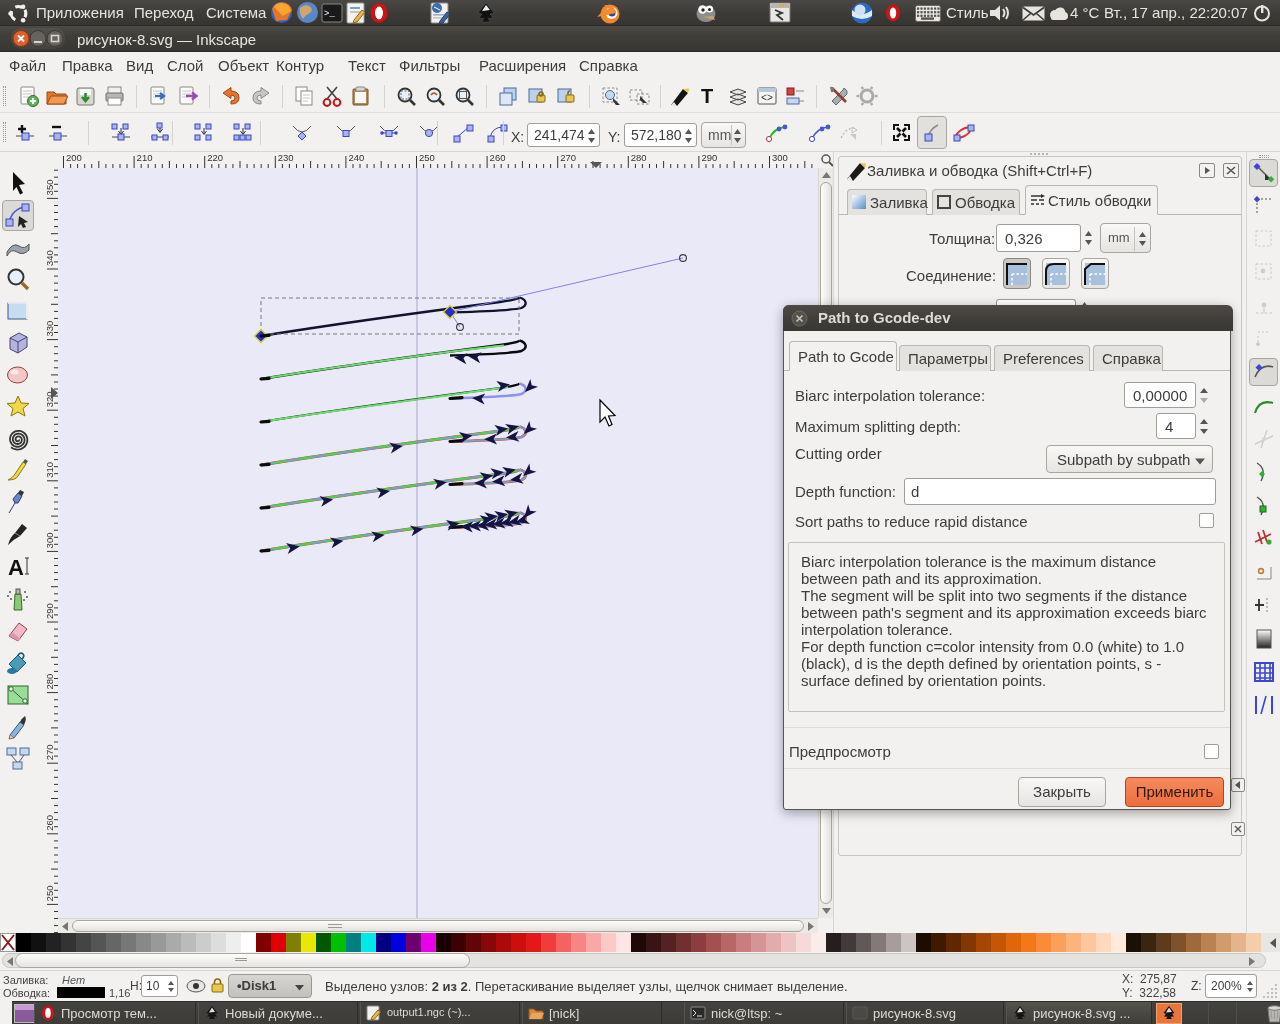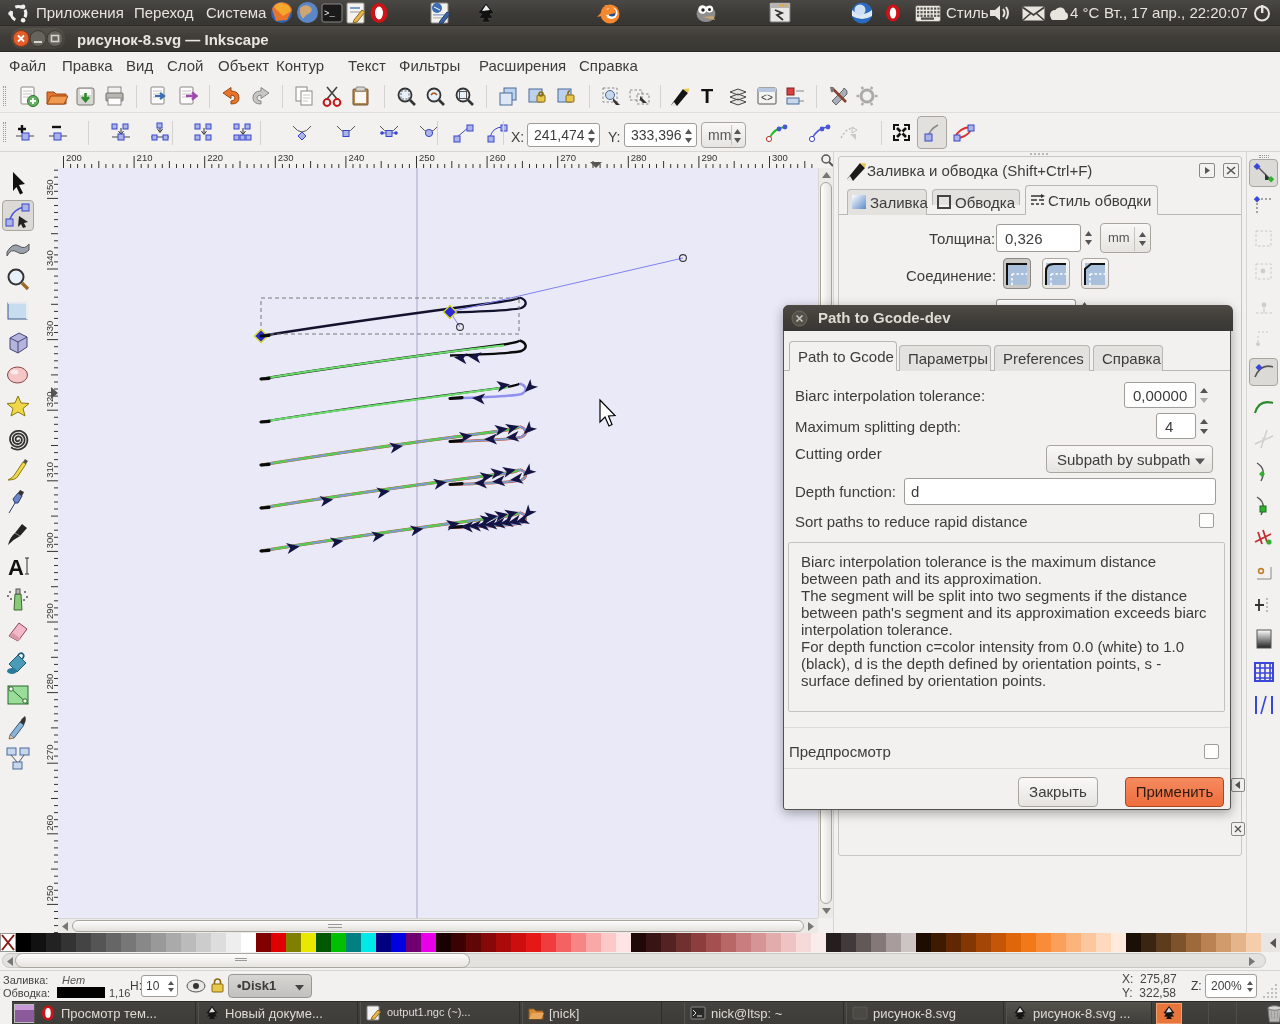--- a/index.html
+++ b/index.html
@@ -168,21 +168,21 @@
 <div class="abs" style="left:0;top:26px;width:1280px;height:26px;background:linear-gradient(#4d4a45,#403e39 40%,#383733);border-bottom:1px solid #282724;">
     <div class="abs" style="left:11px;top:2px;width:54px;height:21px;background:linear-gradient(#55524c,#45423d);border-radius:11px;"></div>
     <svg class="abs" style="left:12px;top:3px" width="66" height="19">
       <circle cx="9" cy="9.5" r="8" fill="#e25e2b" stroke="#8c3415"></circle>
       <path d="M6 6.5 L12 12.5 M12 6.5 L6 12.5" stroke="#fff" stroke-width="1.8"></path>
       <circle cx="26" cy="9.5" r="8" fill="#66625c" stroke="#3a3835"></circle>
       <rect x="22" y="12" width="8" height="2" fill="#d8d5cf"></rect>
       <circle cx="43" cy="9.5" r="8" fill="#66625c" stroke="#3a3835"></circle>
       <rect x="39.5" y="6.5" width="7" height="6" fill="none" stroke="#d8d5cf" stroke-width="1.6"></rect>
     </svg>
-    <div class="abs" style="left:77px;top:5px;font-size:15px;font-weight:bold;color:#e9e6e0;">рисунок-8.svg — Inkscape</div>
+    <div class="abs" style="left:77px;top:5px;font-size:15px;font-weight:normal;color:#e9e6e0;">рисунок-8.svg — Inkscape</div>
   </div>
 <div class="abs" style="left:0;top:52px;width:1280px;height:28px;background:#f2f1f0;">
     <div class="abs" style="left:9px;top:5px;font-size:15px;">Файл</div>
     <div class="abs" style="left:62px;top:5px;font-size:15px;">Правка</div>
     <div class="abs" style="left:126px;top:5px;font-size:15px;">Вид</div>
     <div class="abs" style="left:167px;top:5px;font-size:15px;">Слой</div>
     <div class="abs" style="left:218px;top:5px;font-size:15px;">Объект</div>
     <div class="abs" style="left:276px;top:5px;font-size:15px;">Контур</div>
     <div class="abs" style="left:348px;top:5px;font-size:15px;">Текст</div>
     <div class="abs" style="left:399px;top:5px;font-size:15px;">Фильтры</div>
@@ -476,21 +476,21 @@
     <div class="abs" style="left:511px;top:16px;font-size:14px;">X:</div>
     <div class="abs entry" style="left:527px;top:10px;width:73px;height:24px;">
       <div style="margin:3px 0 0 6px;font-size:14px;">241,474</div>
       <svg class="abs" style="right:2px;top:2px" width="11" height="20">
         <path d="M2 8 L5.5 3 L9 8Z" fill="#555"></path>
         <path d="M2 12 L5.5 17 L9 12Z" fill="#555"></path>
       </svg>
     </div>
     <div class="abs" style="left:608px;top:16px;font-size:14px;">Y:</div>
     <div class="abs entry" style="left:624px;top:10px;width:73px;height:24px;">
-      <div style="margin:3px 0 0 6px;font-size:14px;">333,396</div>
+      <div style="margin:3px 0 0 6px;font-size:14px;">572,180</div>
       <svg class="abs" style="right:2px;top:2px" width="11" height="20">
         <path d="M2 8 L5.5 3 L9 8Z" fill="#555"></path>
         <path d="M2 12 L5.5 17 L9 12Z" fill="#555"></path>
       </svg>
     </div>
     <div class="abs btn" style="left:701px;top:9px;width:45px;height:26px;">
       <div style="margin:4px 0 0 6px;font-size:14px;color:#555;">mm</div>
       <div class="abs" style="left:29px;top:2px;width:1px;height:20px;background:#c5c3bf;"></div>
       <svg class="abs" style="right:2px;top:3px" width="11" height="20">
         <path d="M2 8 L5.5 3 L9 8Z" fill="#555"></path>
@@ -1069,21 +1069,21 @@
         <defs>
           <linearGradient id="gf" x1="0" y1="0" x2="1" y2="1">
             <stop offset="0" stop-color="#fff"></stop>
             <stop offset="1" stop-color="#5a8ac8"></stop>
           </linearGradient>
         </defs>
         <rect width="14" height="14" fill="url(#gf)"></rect>
       </svg>
       <div class="abs" style="left:22px;top:4px;font-size:15px;white-space:nowrap;">Заливка</div>
     </div>
-    <div class="abs" style="left:93px;top:32px;width:88px;height:16px;background:#e4e2de;border:1px solid #b8b6b2;border-bottom:none;border-radius:4px 4px 0 0;">
+    <div class="abs" style="left:93px;top:32px;width:88px;height:26px;background:#e4e2de;border:1px solid #b8b6b2;border-bottom:none;border-radius:4px 4px 0 0;">
       <svg class="abs" style="left:4px;top:5px" width="15" height="15">
         <rect x="1" y="1" width="12" height="12" fill="none" stroke="#444" stroke-width="2"></rect>
       </svg>
       <div class="abs" style="left:22px;top:4px;font-size:15px;white-space:nowrap;">Обводка</div>
     </div>
     <div class="abs" style="left:186px;top:28px;width:133px;height:30px;background:#f2f1f0;border:1px solid #b8b6b2;border-bottom:1px solid #f2f1f0;border-radius:4px 4px 0 0;">
       <svg class="abs" style="left:4px;top:7px" width="16" height="15">
         <path d="M1 3 h10 M1 7 h6 m2 0 h5 M1 11 h3 m2 0 h3 m2 0 h3" stroke="#333" stroke-width="1.6"></path>
         <path d="M11 1 l4 2 -4 2" fill="#333"></path>
       </svg>
@@ -1309,21 +1309,21 @@
     </div>
     <div class="abs" style="left:11px;top:207px;font-size:15px;">Sort paths to reduce rapid distance</div>
     <div class="abs" style="left:415px;top:207px;width:15px;height:15px;background:#fdfdfc;border:1px solid #9f9d99;border-radius:2px;"></div>
     <div class="abs" style="left:4px;top:236px;width:437px;height:170px;border:1px solid #c5c3bf;border-radius:2px;">
       <div class="abs" style="left:12px;top:10px;font-size:15px;line-height:17px;width:420px;">Biarc interpolation tolerance is the maximum distance<br>between path and its approximation.<br>The segment will be split into two segments if the distance<br>between path's segment and its approximation exceeds biarc<br>interpolation tolerance.<br>For depth function c=color intensity from 0.0 (white) to 1.0<br>(black), d is the depth defined by orientation points, s -<br>surface defined by orientation points.</div>
     </div>
     <div class="abs" style="left:0px;top:421px;width:446px;height:1px;background:#dddbd7;"></div>
     <div class="abs" style="left:5px;top:437px;font-size:15px;">Предпросмотр</div>
     <div class="abs" style="left:420px;top:438px;width:15px;height:15px;background:#fdfdfc;border:1px solid #9f9d99;border-radius:2px;"></div>
     <div class="abs" style="left:0px;top:462px;width:446px;height:1px;background:#dddbd7;"></div>
-    <div class="abs btn" style="left:234px;top:471px;width:80px;height:30px;">
+    <div class="abs btn" style="left:234px;top:471px;width:88px;height:30px;">
       <div style="text-align:center;margin-top:5px;font-size:15px;">Закрыть</div>
     </div>
     <div class="abs" style="left:341px;top:471px;width:99px;height:30px;background:linear-gradient(#f58a5e,#ee6e3e);border:1px solid #a84a1e;border-radius:4px;">
       <div style="text-align:center;margin-top:5px;font-size:15px;color:#2e1a10;">Применить</div>
     </div>
   </div>
 <div class="abs" style="left:0;top:933px;width:1280px;height:19px;background:#e8e6e3;">
     <div class="abs" style="left:0;top:0;width:16px;height:19px;background:#fff;border:1px solid #999;">
       <svg width="14" height="17">
         <path d="M1 1 L13 16 M13 1 L1 16" stroke="#8a1a1a" stroke-width="2"></path>
@@ -1448,20 +1448,21 @@
     <svg class="abs" style="left:211px;top:6px" width="13" height="16">
       <rect x="1" y="7" width="11" height="8" rx="1" fill="#e8c84c" stroke="#8a6a10"></rect>
       <path d="M3.5 7 V5 a3 3 0 0 1 6 0 V7" fill="none" stroke="#8a6a10" stroke-width="1.6"></path>
     </svg>
     <div class="abs" style="left:228px;top:3px;width:84px;height:24px;background:linear-gradient(#d8d6d2,#c2c0bc);border:1px solid #9a9894;border-radius:4px;">
       <div class="abs" style="left:8px;top:3px;font-size:13px;font-weight:bold;">•Disk1</div>
       <svg class="abs" style="right:6px;top:9px" width="10" height="8">
         <path d="M0 1 L4.5 6.5 L9 1Z" fill="#444"></path>
       </svg>
     </div>
+    <div class="abs" style="left:325px;top:8px;font-size:13px;">Выделено узлов: <b>2 из 2</b>. Перетаскивание выделяет узлы, щелчок снимает выделение.</div>
     <div class="abs" style="left:1122px;top:1px;font-size:12px;color:#444;">X:&nbsp; 275,87</div>
     <div class="abs" style="left:1122px;top:15px;font-size:12px;color:#444;">Y:&nbsp; 322,58</div>
     <div class="abs" style="left:1191px;top:8px;font-size:12px;">Z:</div>
     <div class="abs entry" style="left:1205px;top:3px;width:52px;height:24px;">
       <div style="margin:4px 0 0 5px;font-size:12px;">200%</div>
       <svg class="abs" style="right:1px;top:2px" width="10" height="19">
         <path d="M2 8 L5 4 L8 8Z" fill="#555"></path>
         <path d="M2 11 L5 15 L8 11Z" fill="#555"></path>
       </svg>
     </div>

